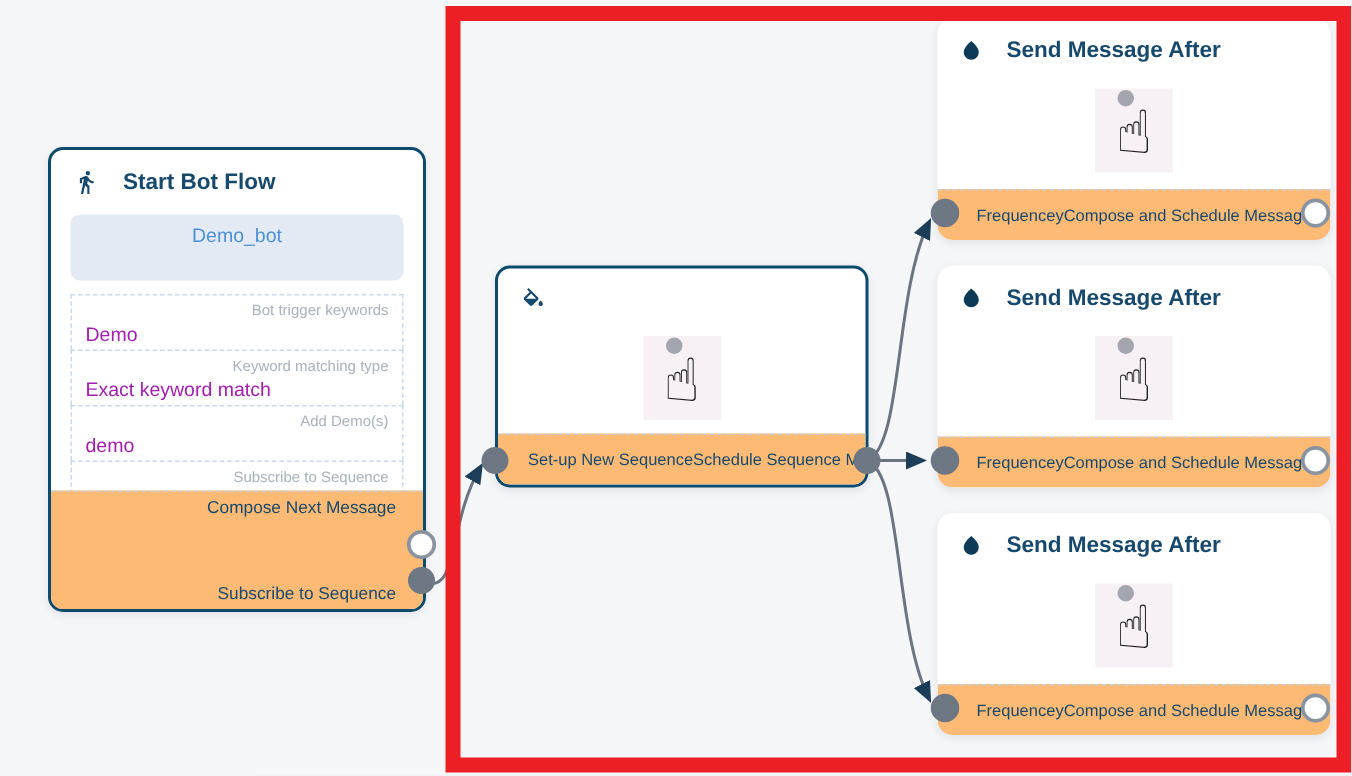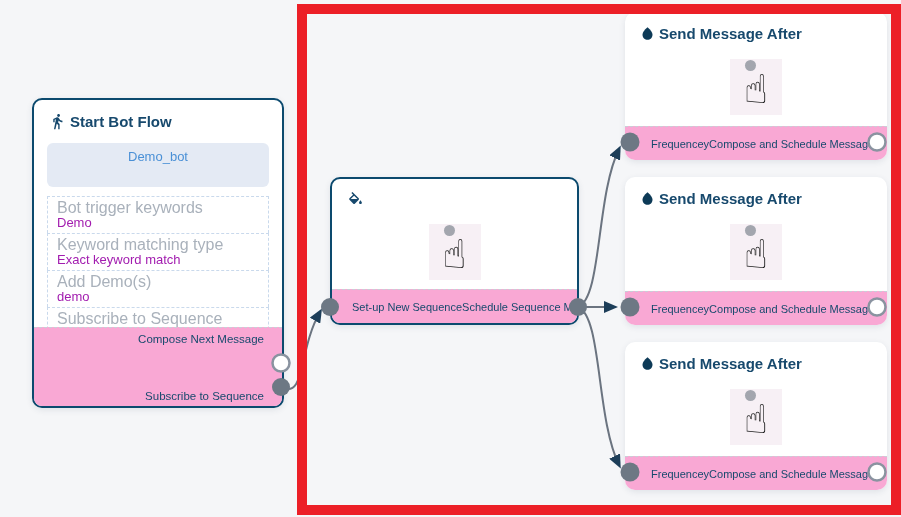--- a/index.html
+++ b/index.html
@@ -12,43 +12,43 @@
     background:#f5f6f8;
   }
   
   .node{
     position:absolute;background:#ffffff;border-radius:10px;
     box-shadow:0 2px 6px rgba(40,60,90,.10);overflow:hidden;z-index:5;
     box-sizing:border-box;
   }
   .node.bordered{border:2px solid #0c4a6e;}
   .node-title{
-    display:flex;align-items:center;gap:4px;
+    display:flex;align-items:center;gap:16px;
     padding:13px 15px 6px 15px;
     color:#17496d;font-weight:bold;font-size:15px;white-space:nowrap;
   }
   .node-title svg{flex:0 0 auto;}
   
   .bot-name{
     margin:7px 13px 9px 13px;height:44px;line-height:27px;
     background:#e4eaf4;border-radius:6px;text-align:center;
     color:#4a90d6;font-size:13px;cursor:pointer;
   }
   .fields{margin:0 13px;}
   .field{
     border:1px dashed #c9d9ec;border-bottom:none;
     padding:4px 9px 5px 9px;box-sizing:border-box;height:37px;overflow:hidden;
   }
   .field:last-child{border-bottom:1px dashed #c9d9ec;}
-  .f-label{font-size:16px;color:#a9b1bb;line-height:13px;}
+  .f-label{font-size:10px;color:#a9b1bb;line-height:13px;text-align:right;}
   .f-value{font-size:13px;color:#a21caf;line-height:17px;}
   
   .node-footer{
     position:absolute;left:0;right:0;bottom:0;
-    background:#f9a8d4;border-top:1px dashed #c9ced6;
+    background:#fdba74;border-top:1px dashed #c9ced6;
     box-sizing:border-box;
   }
   .start-footer{height:79px;display:flex;flex-direction:column;
     justify-content:space-between;gap:19px;padding:2px 18px 0 18px;}
   .start-footer .port-row{
     text-align:right;color:#17496d;font-size:11.5px;line-height:19px;white-space:nowrap;
   }
   .bar-footer{height:34px;display:flex;align-items:center;
     justify-content:space-between;padding:0 16px;color:#17496d;font-size:11px;white-space:nowrap;}
   .bar-footer .lbl-left{padding-left:4px;}

